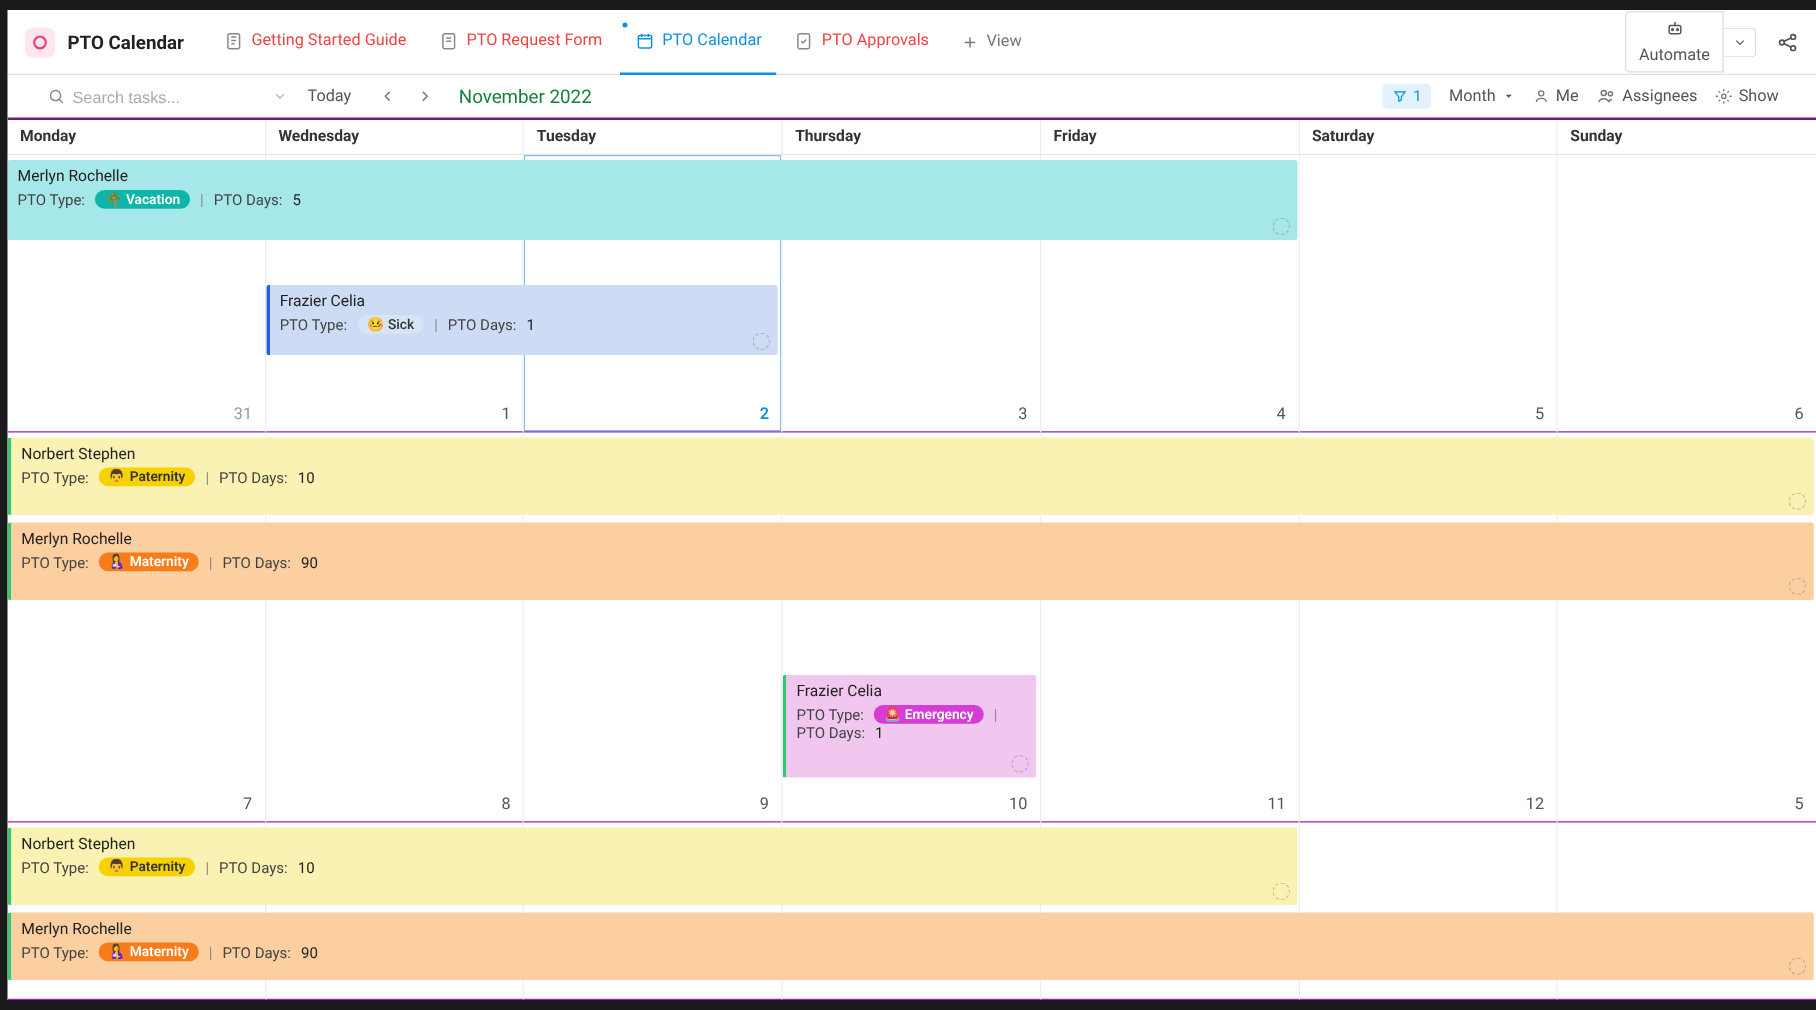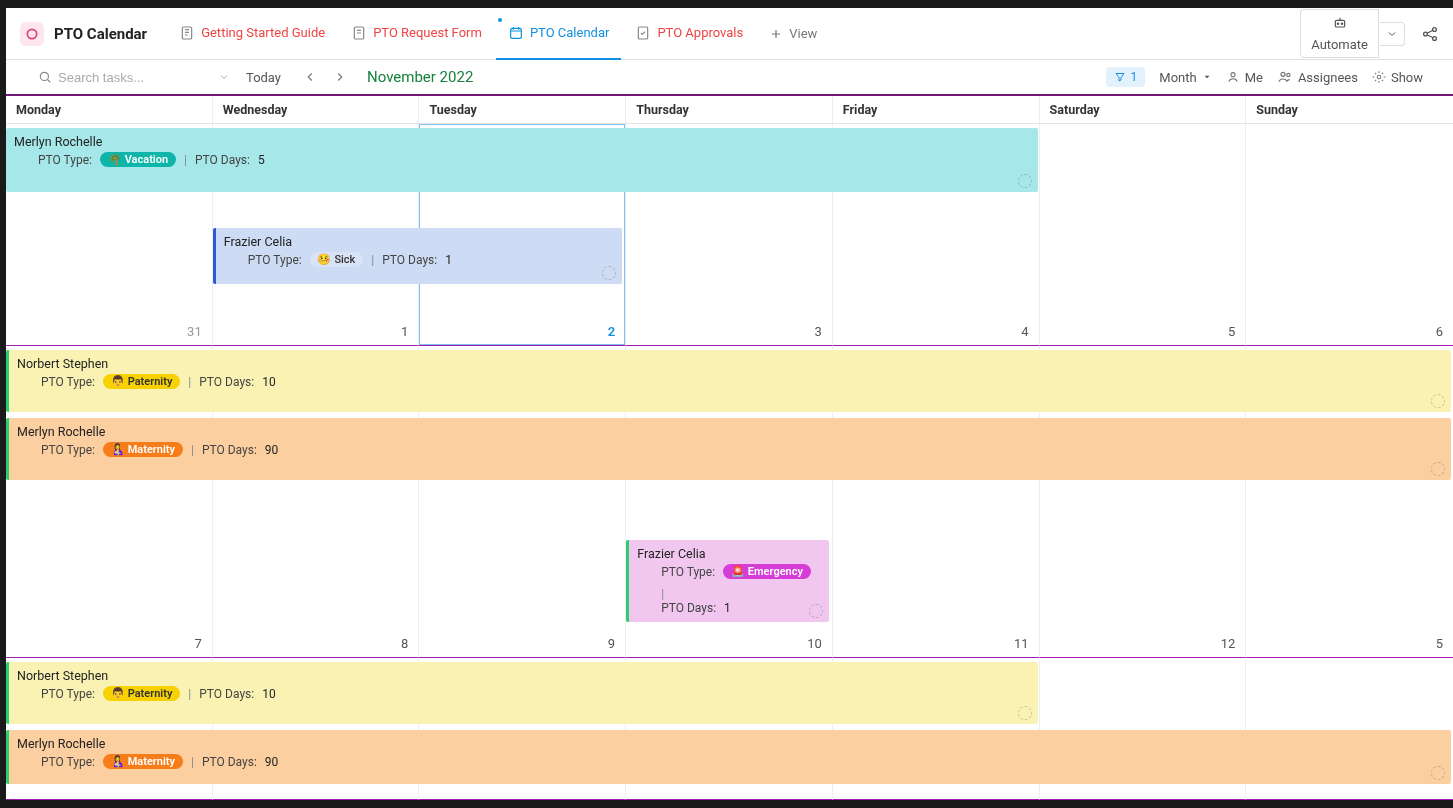--- a/index.html
+++ b/index.html
@@ -127,21 +127,21 @@
     .event {
       position:absolute;
       border-radius:2px;
       padding:6px 8px;
       font-size:12px;
       color:#222;
       pointer-events:auto; cursor:pointer;
     }
     .event.bar-left { border-left:3px solid #2ecc71; }
     .ev-name { font-size:12.5px; margin-bottom:3px; }
-    .ev-meta { display:flex; align-items:center; gap:8px; flex-wrap:wrap;margin-left:24px;}
+    .ev-meta { display:flex; align-items:center; gap:8px; flex-wrap:wrap;}
     .ev-label { color:#444; }
     .tag {
       display:inline-flex; align-items:center; gap:3px;
       border-radius:10px; padding:1px 8px; font-size:11px; font-weight:600; color:#fff;
     }
     .tag.vacation { background:#0fb5a9; }
     .tag.sick { background:#d8e3f5; color:#333; font-weight:500;}
     .tag.paternity { background:#f7d200; color:#333; }
     .tag.maternity { background:#f77d1a; }
     .tag.emergency { background:#d63cd6; }

